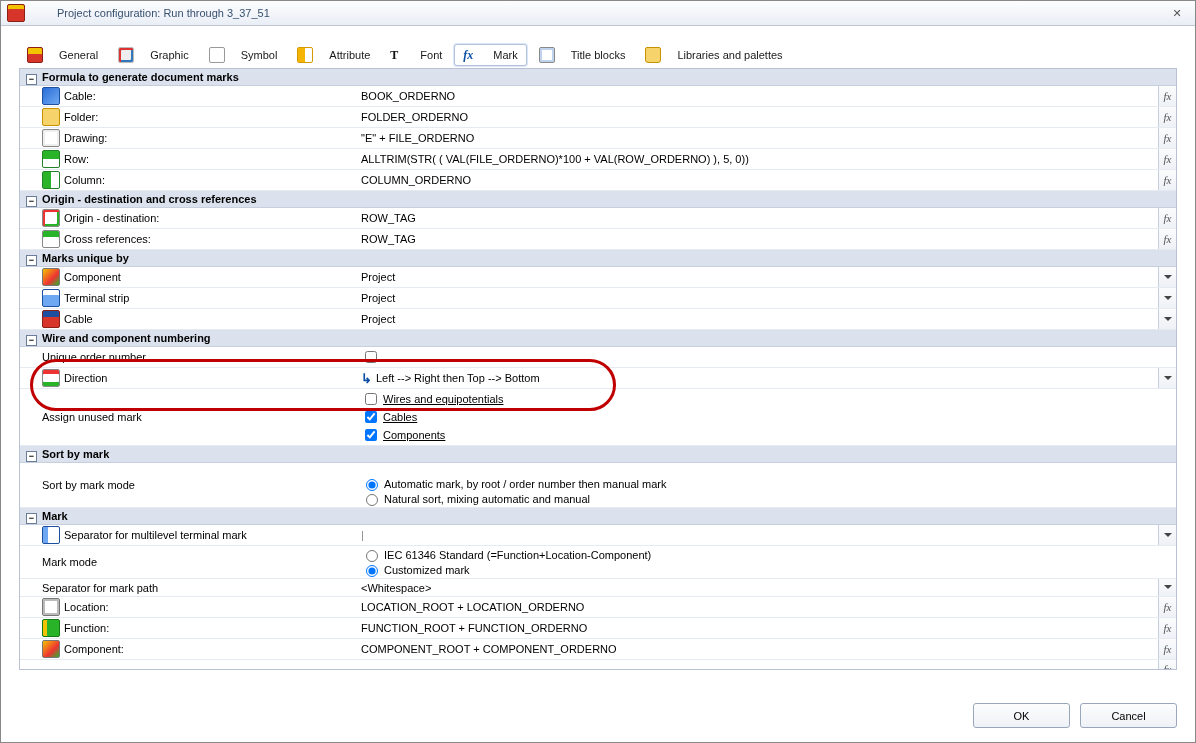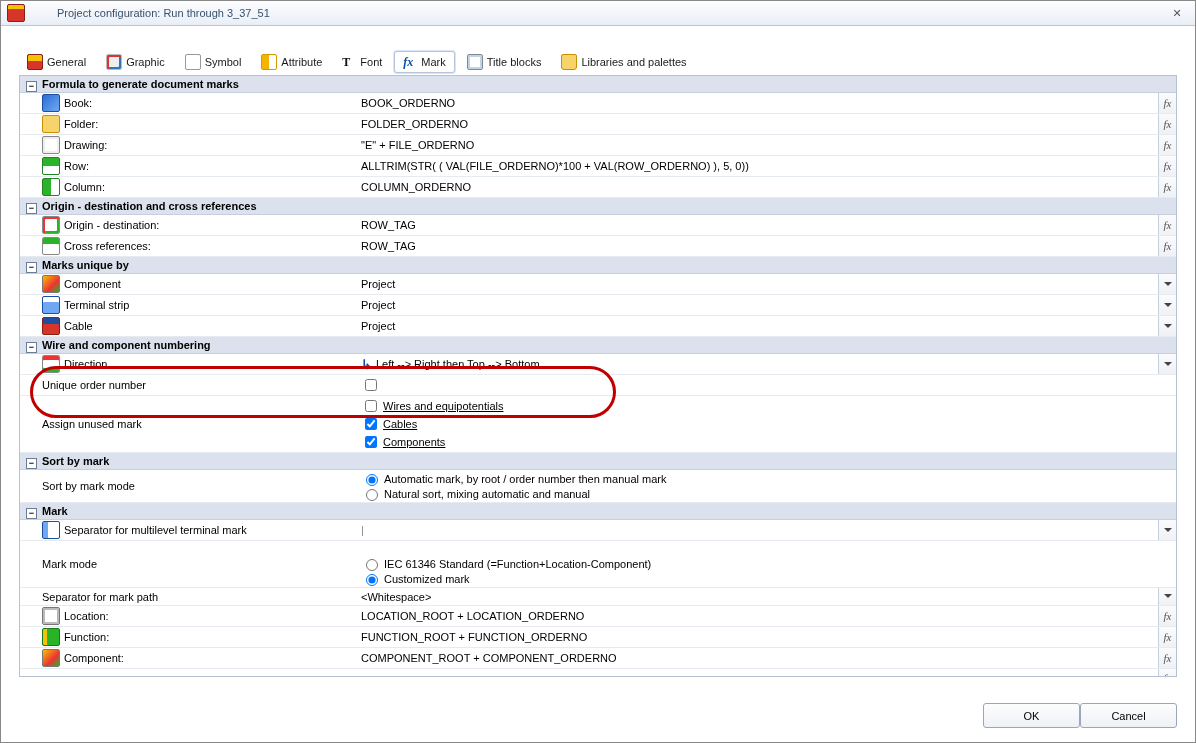--- a/index.html
+++ b/index.html
@@ -3,34 +3,34 @@
 <meta charset="utf-8">
 <style>
   html,body{margin:0;padding:0;font-family:"Segoe UI",Tahoma,Arial,sans-serif;font-size:11px;color:#000;background:#fff;}
   .window{position:relative;width:1196px;height:743px;background:#fff;border:1px solid #888;box-sizing:border-box;}
   .titleBar{height:24px;background:linear-gradient(#fdfdfe,#e9eef6);border-bottom:1px solid #c0c6d0;display:flex;align-items:center;padding:0 6px;color:#37516f;font-weight:normal;gap:27px;}
   .titleBar .tIcon{width:16px;height:16px;margin-right:5px;background:#d7352a;border:1px solid #8b1f16;border-radius:2px;box-shadow:inset 0 4px 0 #f3c200;}
   .titleBar .spacer{flex:1;}
   .closeBtn{width:24px;height:18px;display:flex;align-items:center;justify-content:center;color:#555;cursor:pointer;}
   .outerPad{padding:18px 18px 0 18px;}
   .tabBar{display:flex;gap:4px;align-items:center;padding:0 0 2px 0;}
-  .tab{display:flex;align-items:center;gap:4px;padding:3px 8px;color:#1a1a1a;cursor:pointer;border-radius:3px;margin-top:7px;}
+  .tab{display:flex;align-items:center;gap:16px;padding:3px 8px;color:#1a1a1a;cursor:pointer;border-radius:3px;}
   .tab.sel{background:#fff;border:1px solid #b5c4da;box-shadow:0 0 0 1px rgba(146,182,232,.35);}
   .tab .ico{width:14px;height:14px;display:inline-block;}
   .grid{border:1px solid #b8c2d2;position:relative;height:600px;overflow:auto;}
   .shdr{background:#dbe2ed;font-weight:bold;padding:2px 6px 2px 22px;border-bottom:1px solid #c6cfdd;display:flex;align-items:center;position:relative;}
   .shdr .tgl{position:absolute;left:6px;top:5px;width:9px;height:9px;border:1px solid #6b7c96;background:#fff;display:flex;align-items:center;justify-content:center;font-size:9px;line-height:1;cursor:pointer;}
   .row{display:flex;align-items:stretch;border-bottom:1px solid #e6eaf1;min-height:17px;}
   .cellL{width:335px;min-width:335px;box-sizing:border-box;padding:1px 4px 1px 22px;display:flex;align-items:center;gap:4px;}
   .cellR{flex:1;padding:1px 4px 1px 6px;display:flex;align-items:center;gap:4px;position:relative;}
   .rIco{width:16px;height:16px;display:inline-block;flex-shrink:0;}
   .endBtn{position:absolute;right:0;top:0;bottom:0;width:17px;border-left:1px solid #c6cfdd;background:linear-gradient(#fbfbfc,#eef1f6);display:flex;align-items:center;justify-content:center;font-style:italic;color:#555;cursor:pointer;font-family:"Times New Roman",serif;}
   .endBtn.dd::after{content:"";border:4px solid transparent;border-top-color:#444;margin-top:3px;}
   .chk{width:12px;height:12px;}
-  .footer{position:absolute;right:18px;bottom:14px;display:flex;}
+  .footer{position:absolute;right:18px;bottom:14px;display:flex;gap:10px;}
   .btn{width:95px;height:23px;background:linear-gradient(#fdfdfd,#eef1f6);border:1px solid #9aa7bb;border-radius:3px;cursor:pointer;display:flex;align-items:center;justify-content:center;}
   .annot{position:absolute;border:3px solid #c00000;border-radius:36px;pointer-events:none;}
   
   .ico, .rIco{border-radius:2px;}
   .c-general{background:#d7352a;box-shadow:inset 0 6px 0 #f3c200;border:1px solid #8b1f16;}
   .c-graphic{background:#eee;border:1px solid #bbb;box-shadow:inset 2px 2px 0 #d33,inset -2px -2px 0 #37b;}
   .c-symbol{border:1px solid #999;background:#fff;}
   .c-attr{background:#fff;border:1px solid #d49a00;box-shadow:inset 7px 0 0 #f4b400;}
   .c-font{font:bold 12px Georgia;color:#111;background:none;}
   .c-mark{font:italic bold 12px Georgia;color:#0a4fa4;background:none;}
@@ -106,21 +106,21 @@
 
     <div class="grid">
 
       <div class="shdr">
           <span class="tgl">−</span>
           <span>Formula to generate document marks</span>
         </div>
       <div class="row">
           <div class="cellL">
             <span class="rIco c-book"></span>
-            <span>Book:</span>
+            <span>Cable:</span>
           </div>
           <div class="cellR">
             <span>BOOK_ORDERNO</span>
             <span class="endBtn">fx</span>
           </div>
         </div>
       <div class="row">
           <div class="cellL">
             <span class="rIco c-folder"></span>
             <span>Folder:</span>
@@ -220,35 +220,35 @@
             <span class="endBtn dd"></span>
           </div>
         </div>
 
       <div class="shdr">
           <span class="tgl">−</span>
           <span>Wire and component numbering</span>
         </div>
       <div class="row">
           <div class="cellL">
+            <span>Unique order number</span>
+          </div>
+          <div class="cellR">
+            <input type="checkbox" class="chk" style="">
+          </div>
+        </div>
+      <div class="row">
+          <div class="cellL">
             <span class="rIco c-dir"></span>
             <span>Direction</span>
           </div>
           <div class="cellR">
             <span class="c-arrow">↳</span>
             <span>Left --&gt; Right then Top --&gt; Bottom</span>
             <span class="endBtn dd"></span>
-          </div>
-        </div>
-      <div class="row">
-          <div class="cellL">
-            <span>Unique order number</span>
-          </div>
-          <div class="cellR">
-            <input type="checkbox" class="chk" style="">
           </div>
         </div>
       <div class="row" style="min-height:45px;">
         <div class="cellL">
             <span>Assign unused mark</span>
           </div>
         <div class="cellR chkgrp" style="flex-direction:column;align-items:flex-start;gap:0;text-decoration:underline;">
           <label>
               <input type="checkbox" class="chk" style="">
               <span>Wires and equipotentials</span>
@@ -265,21 +265,21 @@
       </div>
 
       <div class="shdr">
           <span class="tgl">−</span>
           <span>Sort by mark</span>
         </div>
       <div class="row" style="min-height:32px;justify-content:flex-end;">
         <div class="cellL">
             <span>Sort by mark mode</span>
           </div>
-        <div class="cellR radiogrp" style="flex-direction:column;align-items:flex-start;gap:0;">
+        <div class="cellR radiogrp" style="flex-direction:column;align-items:flex-start;gap:0;margin-top:12px;">
           <label>
               <input type="radio" name="sm" checked="" class="chk" style="">
               <span>Automatic mark, by root / order number then manual mark</span>
             </label>
           <label>
               <input type="radio" name="sm" class="chk" style="">
               <span>Natural sort, mixing automatic and manual</span>
             </label>
         </div>
       </div>
@@ -295,21 +295,21 @@
           </div>
           <div class="cellR">
             <span class="vbar">|</span>
             <span class="endBtn dd"></span>
           </div>
         </div>
       <div class="row" style="min-height:32px;">
         <div class="cellL">
             <span>Mark mode</span>
           </div>
-        <div class="cellR radiogrp" style="flex-direction:column;align-items:flex-start;gap:0;margin-top:14px;">
+        <div class="cellR radiogrp" style="flex-direction:column;align-items:flex-start;gap:0;">
           <label>
               <input type="radio" name="mm" class="chk" style="">
               <span>IEC 61346 Standard (=Function+Location-Component)</span>
             </label>
           <label>
               <input type="radio" name="mm" checked="" class="chk" style="">
               <span>Customized mark</span>
             </label>
         </div>
       </div>

